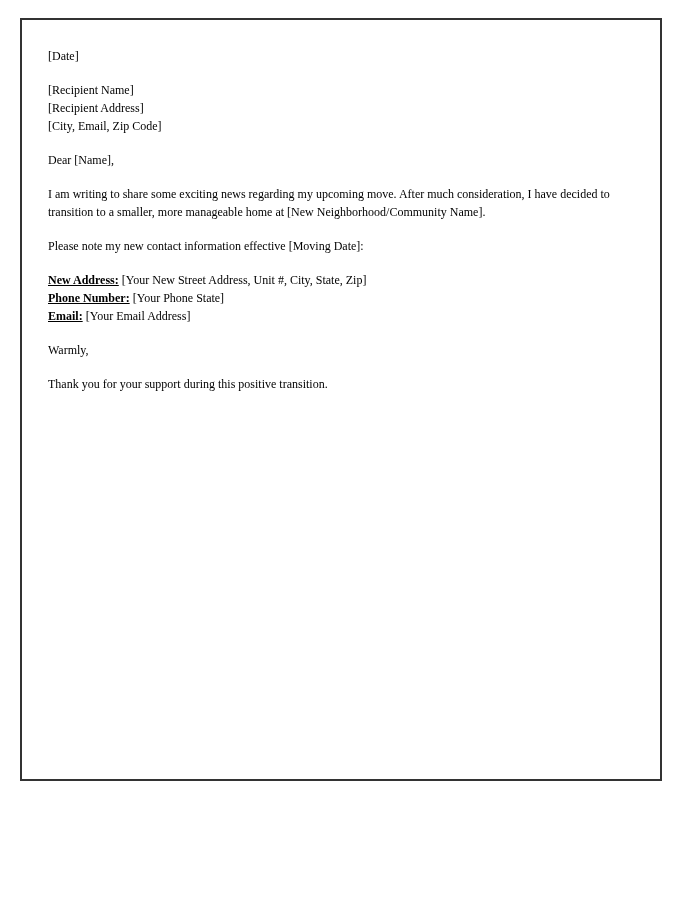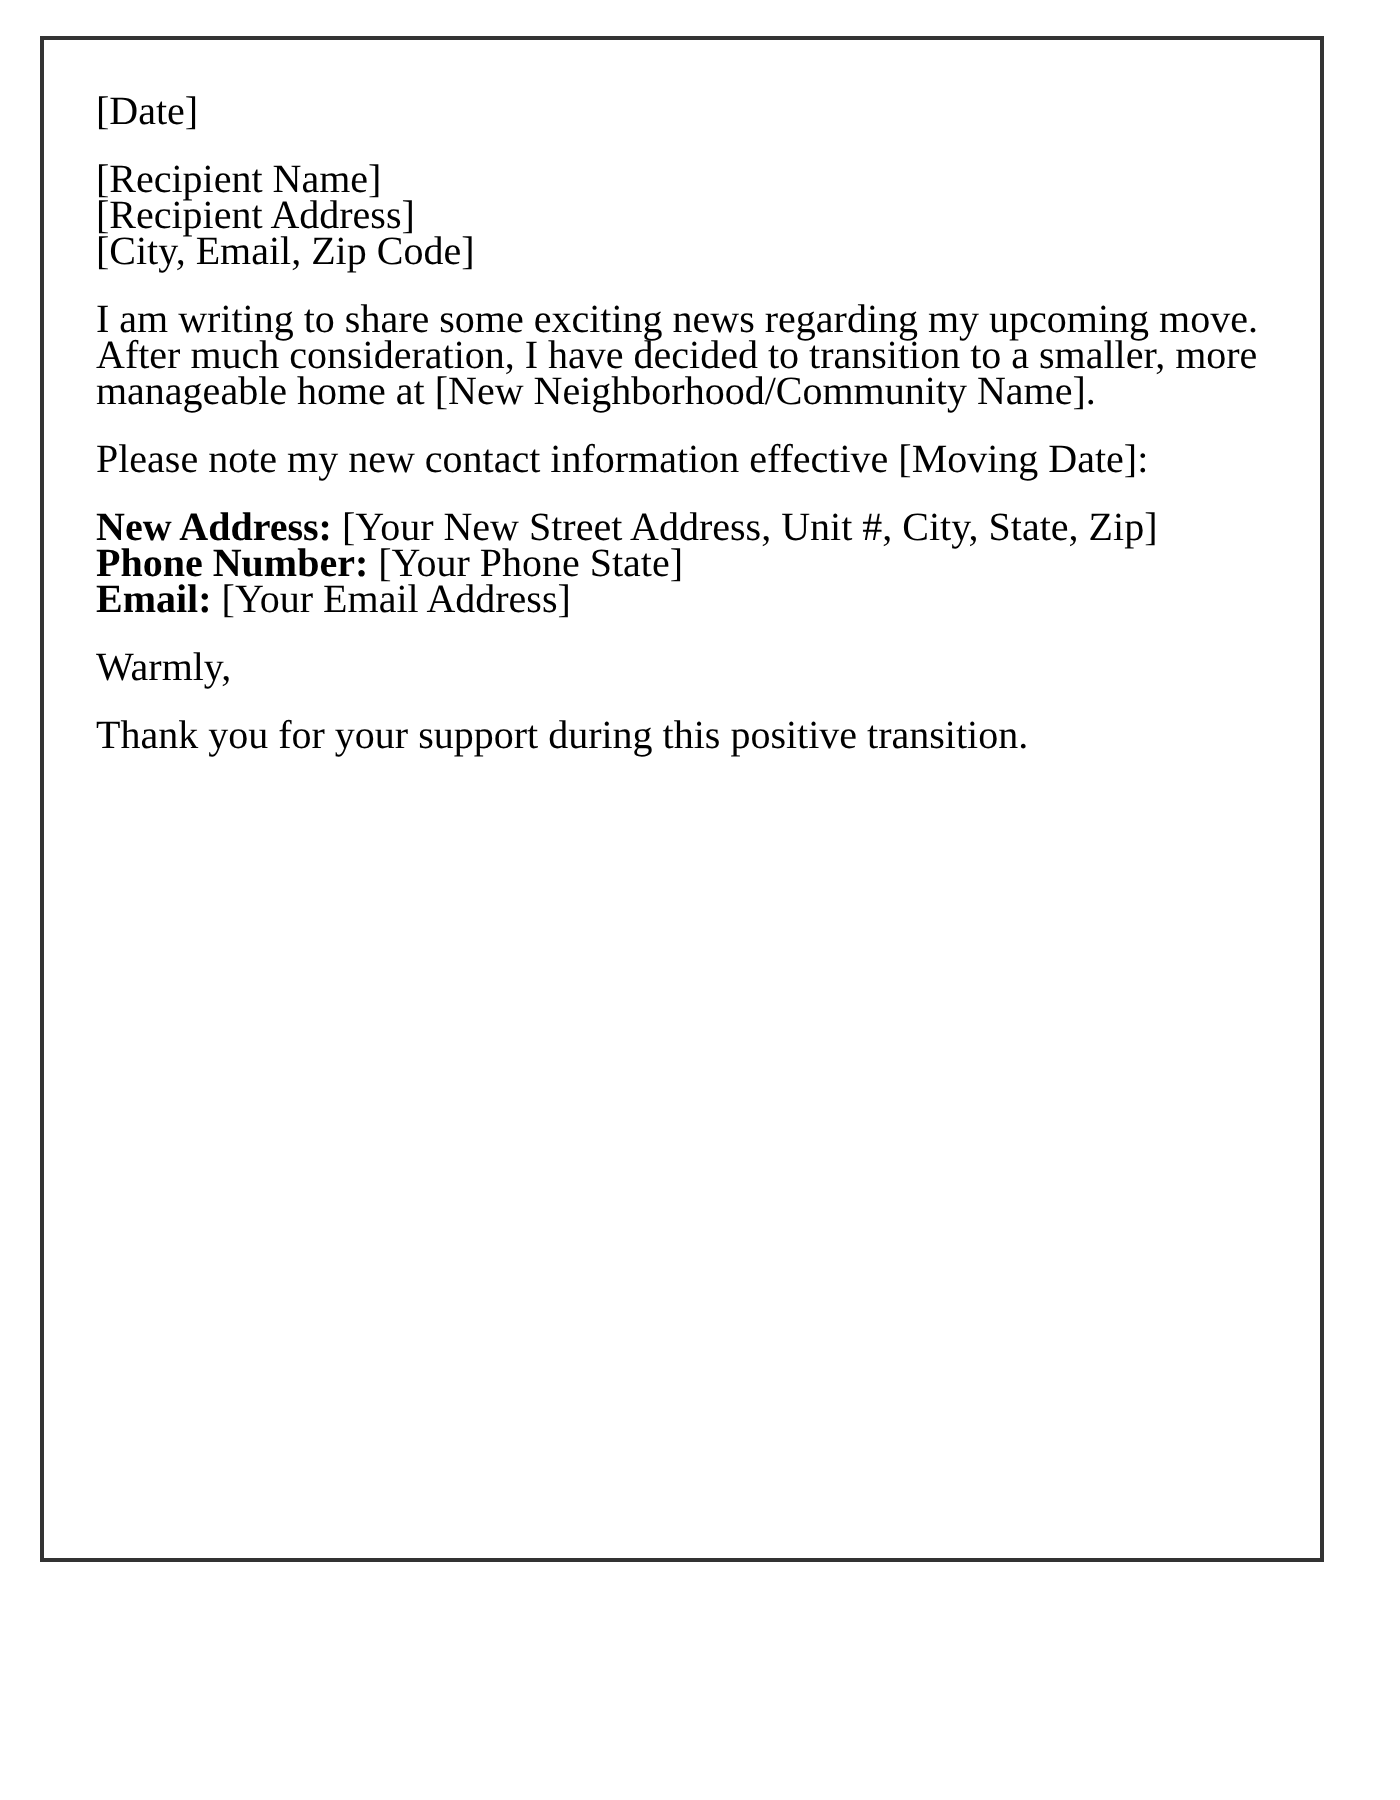--- a/index.html
+++ b/index.html
@@ -17,47 +17,51 @@
     position: absolute;
     left: 20px;
     top: 18px;
     width: 642px;
     height: 763px;
     box-sizing: border-box;
     background: #ffffff;
     border: 2px solid #333333;
     padding: 27px 26px;
     color: #000000;
-    font-size: 20px;
+    font-size: 12px;
     line-height: 18px;
     overflow: hidden;
   }
   .letter-page p {
     margin: 0 0 16px 0;
     padding: 0;
   }
   .contact-label {
     font-weight: bold;
+    text-decoration: underline;
   }
 </style>
 </head>
 <body>
 
 <div class="letter-page">
 
   <p>
     <span>[Date]</span>
   </p>
 
   <p>
     <span>[Recipient Name]</span><br>
     <span>[Recipient Address]</span><br>
     <span>[City, Email, Zip Code]</span>
   </p>
 
+  <p>
+    <span>Dear [Name],</span>
+  </p>
 
   <p>I am writing to share some exciting news regarding my upcoming move. After much consideration, I have decided to transition to a smaller, more manageable home at [New Neighborhood/Community Name].</p>
 
 
   <p>Please note my new contact information effective [Moving Date]:</p>
 
   <p>
     <span class="contact-label">New Address:</span>
     <span>[Your New Street Address, Unit #, City, State, Zip]</span><br>
     <span class="contact-label">Phone Number:</span>

